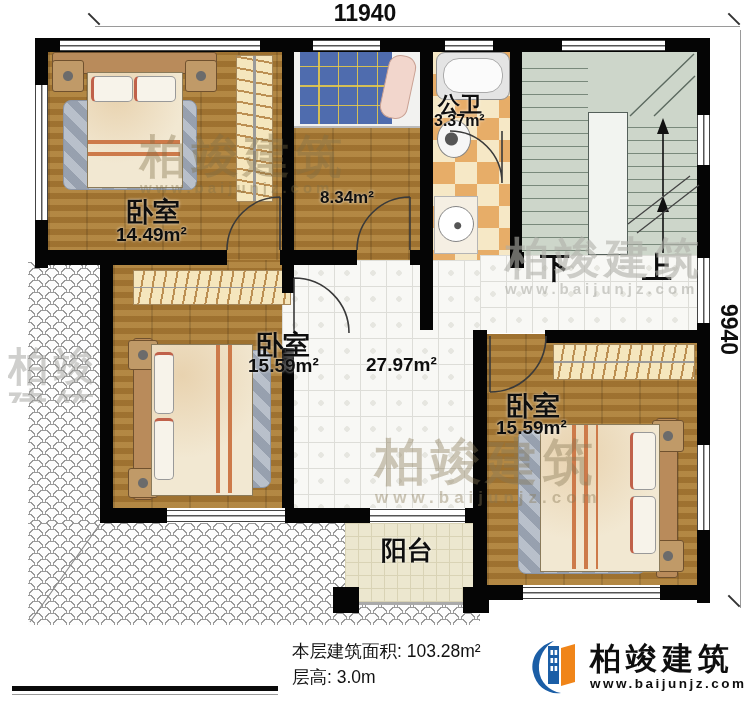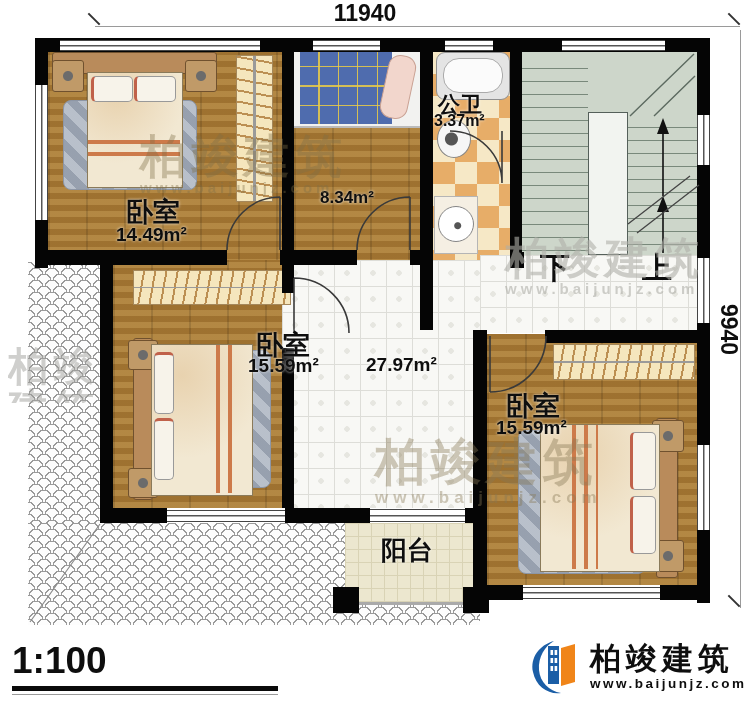--- a/index.html
+++ b/index.html
@@ -218,25 +218,34 @@
   </div>
   <div class="wm" style="left:375px;top:436px;color:rgba(135,120,85,0.4);">
     <span class="nm" style="font-size:50px;">柏竣建筑</span>
     <span class="u" style="font-size:17px;letter-spacing:5px;">www.baijunjz.com</span>
   </div>
   <div class="wm" style="left:8px;top:345px;width:125px;height:58px;overflow:hidden;color:rgba(160,160,155,0.5);">
     <span class="nm" style="font-size:40px;">柏竣建筑</span>
   </div>
 
   <div class="footer-title">
-    <span class="lbl" style="position:static;font-size:37px;text-shadow:none;">1:100</span>
   </div>
   <div class="abs" style="left:12px;top:686px;width:266px;height:5px;background:#0a0a0a;"></div>
   <div class="abs" style="left:12px;top:694px;width:266px;height:1px;background:#9a9a9a;"></div>
 
+  <div class="abs" style="left:292px;top:638px;font-size:17.5px;font-weight:400;line-height:1.5;color:#111;">
+    <div>
+      <span>本层建筑面积:</span>
+      <span>103.28m²</span>
+    </div>
+    <div>
+      <span>层高:</span>
+      <span>3.0m</span>
+    </div>
+  </div>
 
   <div class="abs" style="left:528px;top:638px;display:flex;align-items:center;gap:8px;">
     <svg width="54" height="58" viewBox="0 0 54 58">
       <path d="M26 3 C11 7 2 20 5 34 C8 49 21 57 33 55 C21 53 12 44 11 32 C10 19 17 8 26 3 Z" fill="#1b5ea6"></path>
       <rect x="20" y="8" width="11" height="38" fill="#1b5ea6"></rect>
       <rect x="22.5" y="12" width="2.6" height="5" fill="#fff"></rect>
         <rect x="26.6" y="12" width="2.6" height="5" fill="#fff"></rect>
       <rect x="22.5" y="20" width="2.6" height="5" fill="#fff"></rect>
         <rect x="26.6" y="20" width="2.6" height="5" fill="#fff"></rect>
       <rect x="22.5" y="28" width="2.6" height="5" fill="#fff"></rect>

